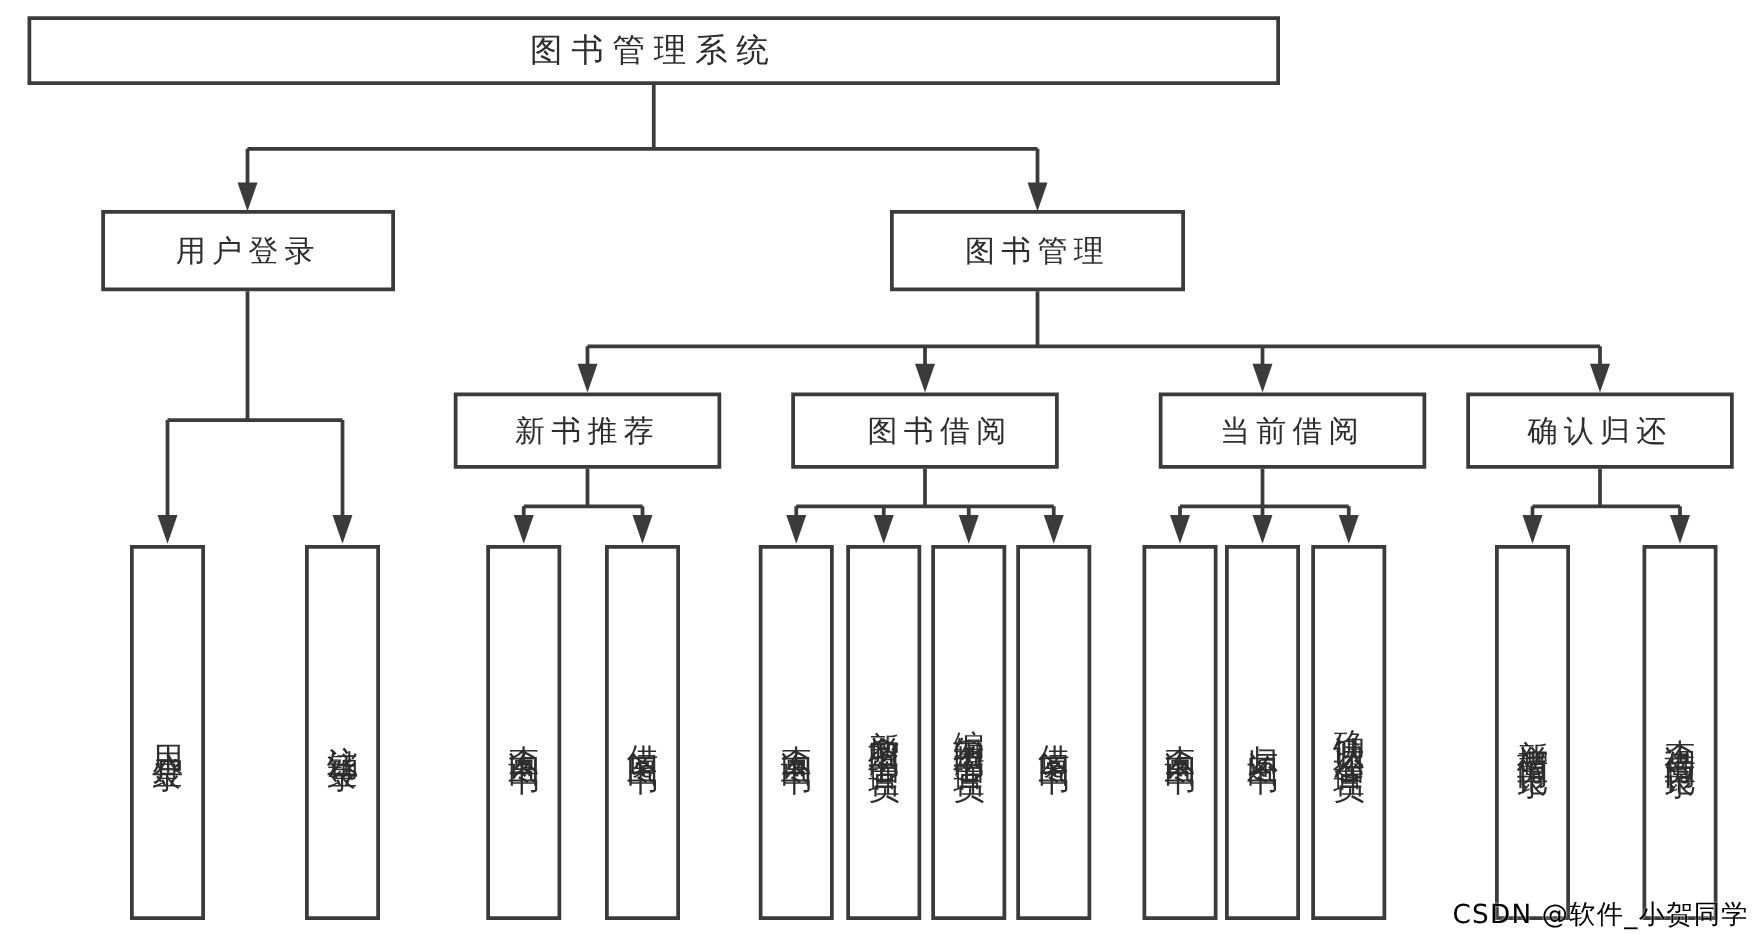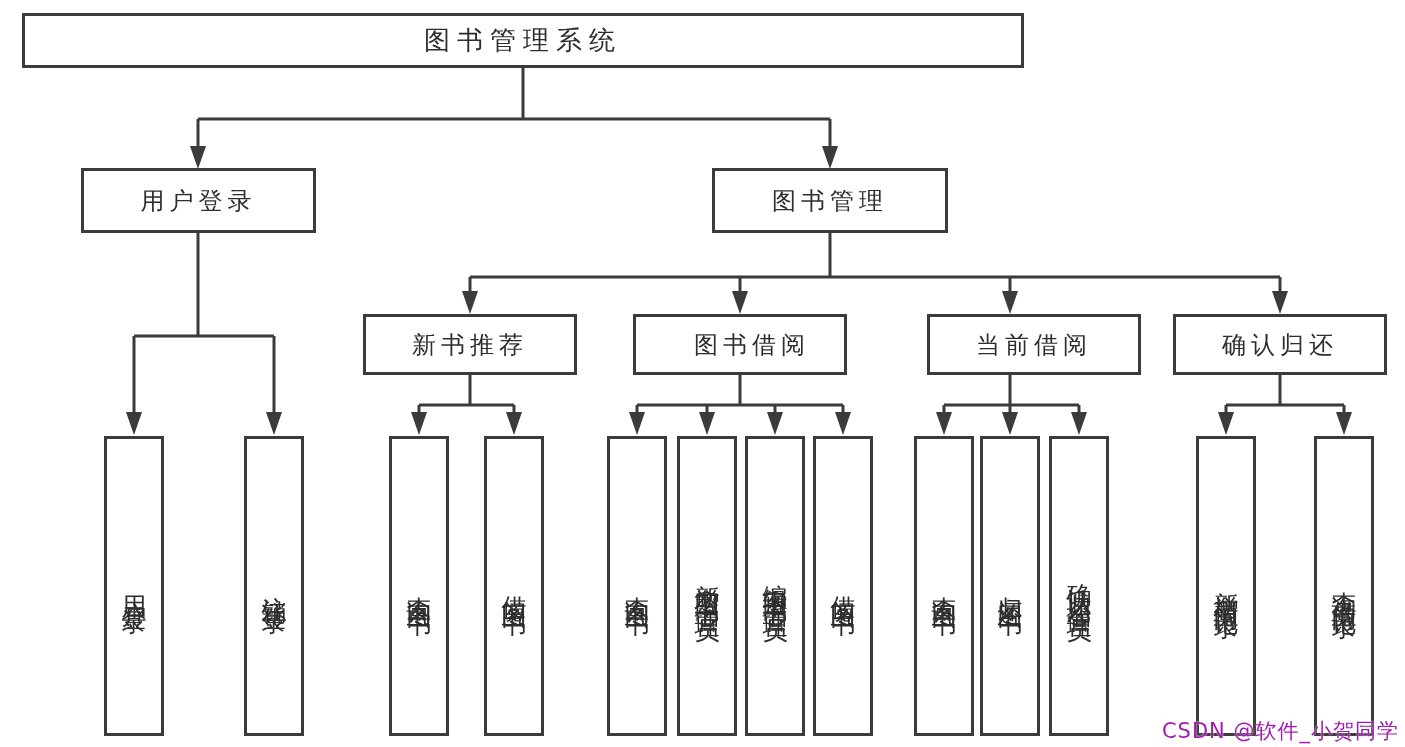--- a/index.html
+++ b/index.html
@@ -31,21 +31,21 @@
   .b-l3c  { left:903px;margin-left:24px; }  .b-l3d { left:1173px; }
   
   .leaf-node { top:436px; width:60px; height:300px; }
   .b-a1 { left:104px; }  .b-a2 { left:244px; }
   .b-b1 { left:389px; }  .b-b2 { left:484px; }
   .b-c1 { left:607px; }  .b-c2 { left:677px; }  .b-c3 { left:745px; }  .b-c4 { left:813px; }
   .b-d1 { left:914px; }  .b-d2 { left:980px; }  .b-d3 { left:1049px; }
   .b-e1 { left:1196px; } .b-e2 { left:1314px; }
   .watermark {
     position:absolute; right:6px; bottom:2px; z-index:10;
-    font-size:21px; letter-spacing:1px; color:#a21caf;
+    font-size:21px; letter-spacing:1px; color:#000000;
     text-shadow:0 0 2px #ffffff;
   }
 </style>
 </head>
 <body>
 
 <div class="canvas">
 
   <svg class="connectors" viewBox="0 0 1405 747" xmlns="http://www.w3.org/2000/svg">
     <g stroke="#3b3b3b" stroke-width="3" fill="none">

